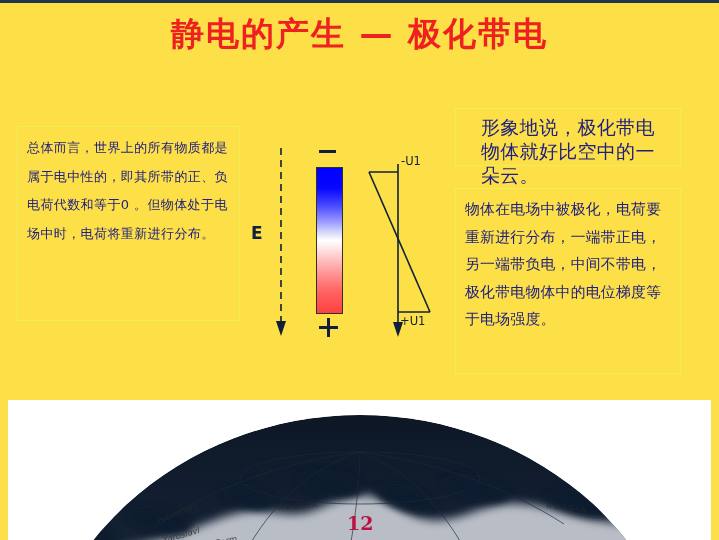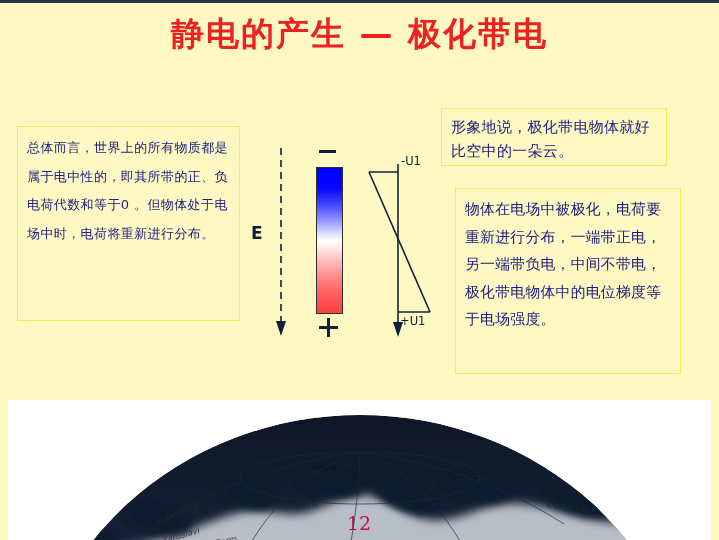--- a/index.html
+++ b/index.html
@@ -4,21 +4,21 @@
 <style>
   html, body {
     margin: 0;
     padding: 0;
     background: #ffffff;
   }
   #slide {
     position: relative;
     width: 719px;
     height: 540px;
-    background: #fef9c3;
+    background: #fde047;
     overflow: hidden;
     font-family: "DejaVu Sans", sans-serif;
   }
   #top-rule {
     position: absolute;
     left: 0; top: 0;
     width: 719px; height: 3px;
     background: #20344a;
   }
   
@@ -44,24 +44,24 @@
   }
   #box-left {
     left: 17px; top: 126px;
     width: 223px; height: 195px;
     padding: 7px 8px 4px 9px;
     font-size: 13px;
     line-height: 28.5px;
     letter-spacing: 0.4px;
   }
   #box-right-top {
-    left: 441px; top: 108px;
+    left: 455px; top: 108px;
     width: 226px; height: 58px;
-    padding: 6px 7px 4px 9px;
-    font-size: 15px;
+    padding: 6px 7px 4px 25px;
+    font-size: 19px;
     line-height: 24px;
     letter-spacing: 0.3px;
   }
   #box-right-bottom {
     left: 455px; top: 188px;
     width: 226px; height: 186px;
     padding: 6px 16px 4px 9px;
     font-size: 14.8px;
     line-height: 27.5px;
     letter-spacing: 0.3px;
@@ -146,20 +146,21 @@
     width: 703px; height: 140px;
     overflow: hidden;
   }
   #page-number {
     position: absolute;
     left: 347px; top: 512px;
     font-family: "DejaVu Serif", serif;
     font-size: 19px;
     color: #bb1144;
     z-index: 5;
+    font-weight: bold;
   }
 </style>
 </head>
 <body>
 
 <div id="slide">
 
   <div id="top-rule"></div>
 
   <div id="title">静电的产生 — 极化带电</div>

